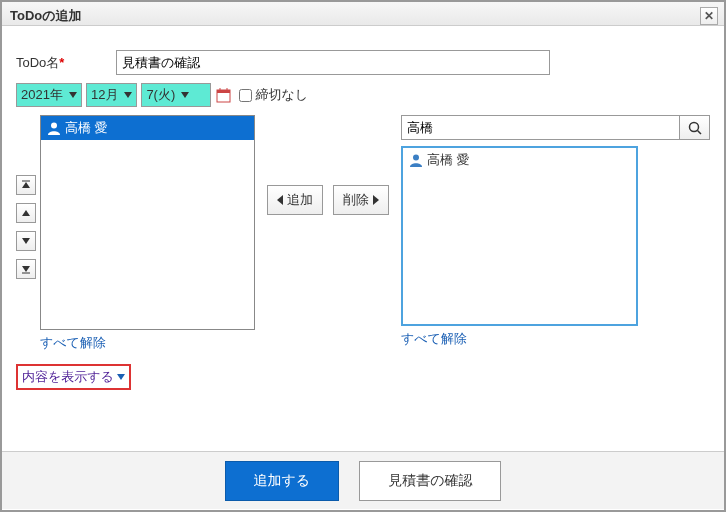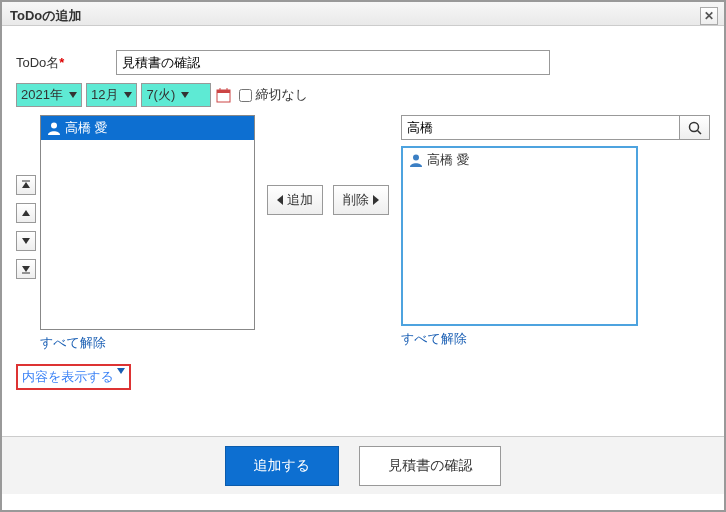--- a/index.html
+++ b/index.html
@@ -36,22 +36,22 @@
 .move-btn { border: 1px solid #999; background: linear-gradient(#fff,#eee); padding: 5px 8px; cursor: pointer; display: flex; align-items: center; gap: 4px; font-size: 13px; min-width: 56px; justify-content: center; }
 .rightcol { flex: 1; }
 .search-row { display: flex; margin-bottom: 6px; }
 .search-input { flex: 1; border: 1px solid #999; height: 25px; padding: 3px 5px; font-size: 13px; }
 .search-btn { width: 30px; height: 25px; border: 1px solid #999; border-left: 0; background: linear-gradient(#fff,#eee); cursor: pointer; display: flex; align-items: center; justify-content: center; }
 .candidate-box { border: 2px solid #4da3df; width: 237px; height: 180px; background: #fff; overflow: auto; }
 .candidate-box .item { padding: 3px 6px; display: flex; align-items: center; gap: 4px; cursor: pointer; }
 .below-links { display: flex; margin-top: 4px; font-size: 13px; }
 .below-links .link { margin-right: 24px; font-family: Liberation Serif, serif; }
 .right-below-links { display: flex; gap: 16px; margin-top: 4px; font-size: 13px; }
-.show-content { margin-top: 12px; border: 2px solid #d33; padding: 2px 4px; display: inline-flex; color: #3b82f6; cursor: pointer; font-size: 13px; }
-.footer { position: absolute; bottom: 16px; left: 0; right: 0; height: 58px; background: #f3f3f3; border-top: 1px solid #ccc; display: flex; align-items: center; justify-content: center; gap: 20px; }
+.show-content { margin-top: 12px; border: 2px solid #d33; padding: 2px 4px; display: inline-flex; align-items: center; color: #4c1d95; cursor: pointer; font-size: 13px; }
+.footer { position: absolute; bottom: 1px; left: 0; right: 0; height: 58px; background: #f3f3f3; border-top: 1px solid #ccc; display: flex; align-items: center; justify-content: center; gap: 20px; }
 .btn { border: 1px solid #999; padding: 10px 28px; font-size: 14px; cursor: pointer; }
 .btn.primary { background: #0d6fd1; color: #fff; border: 1px solid #0b5bab; }
 .btn.secondary { background: #fff; color: #333; }
 .tri-down { display: inline-block; width: 0; height: 0; border-left: 4px solid transparent; border-right: 4px solid transparent; border-top: 6px solid #333; }
 .tri-down.blue { border-top-color: #1a5fb4; }
 .tri-left, .tri-right { display:inline-block; width:0; height:0; }
 .tri-left { border-top:5px solid transparent; border-bottom:5px solid transparent; border-right:6px solid #333; }
 .tri-right { border-top:5px solid transparent; border-bottom:5px solid transparent; border-left:6px solid #333; }
 </style>
 </head>

